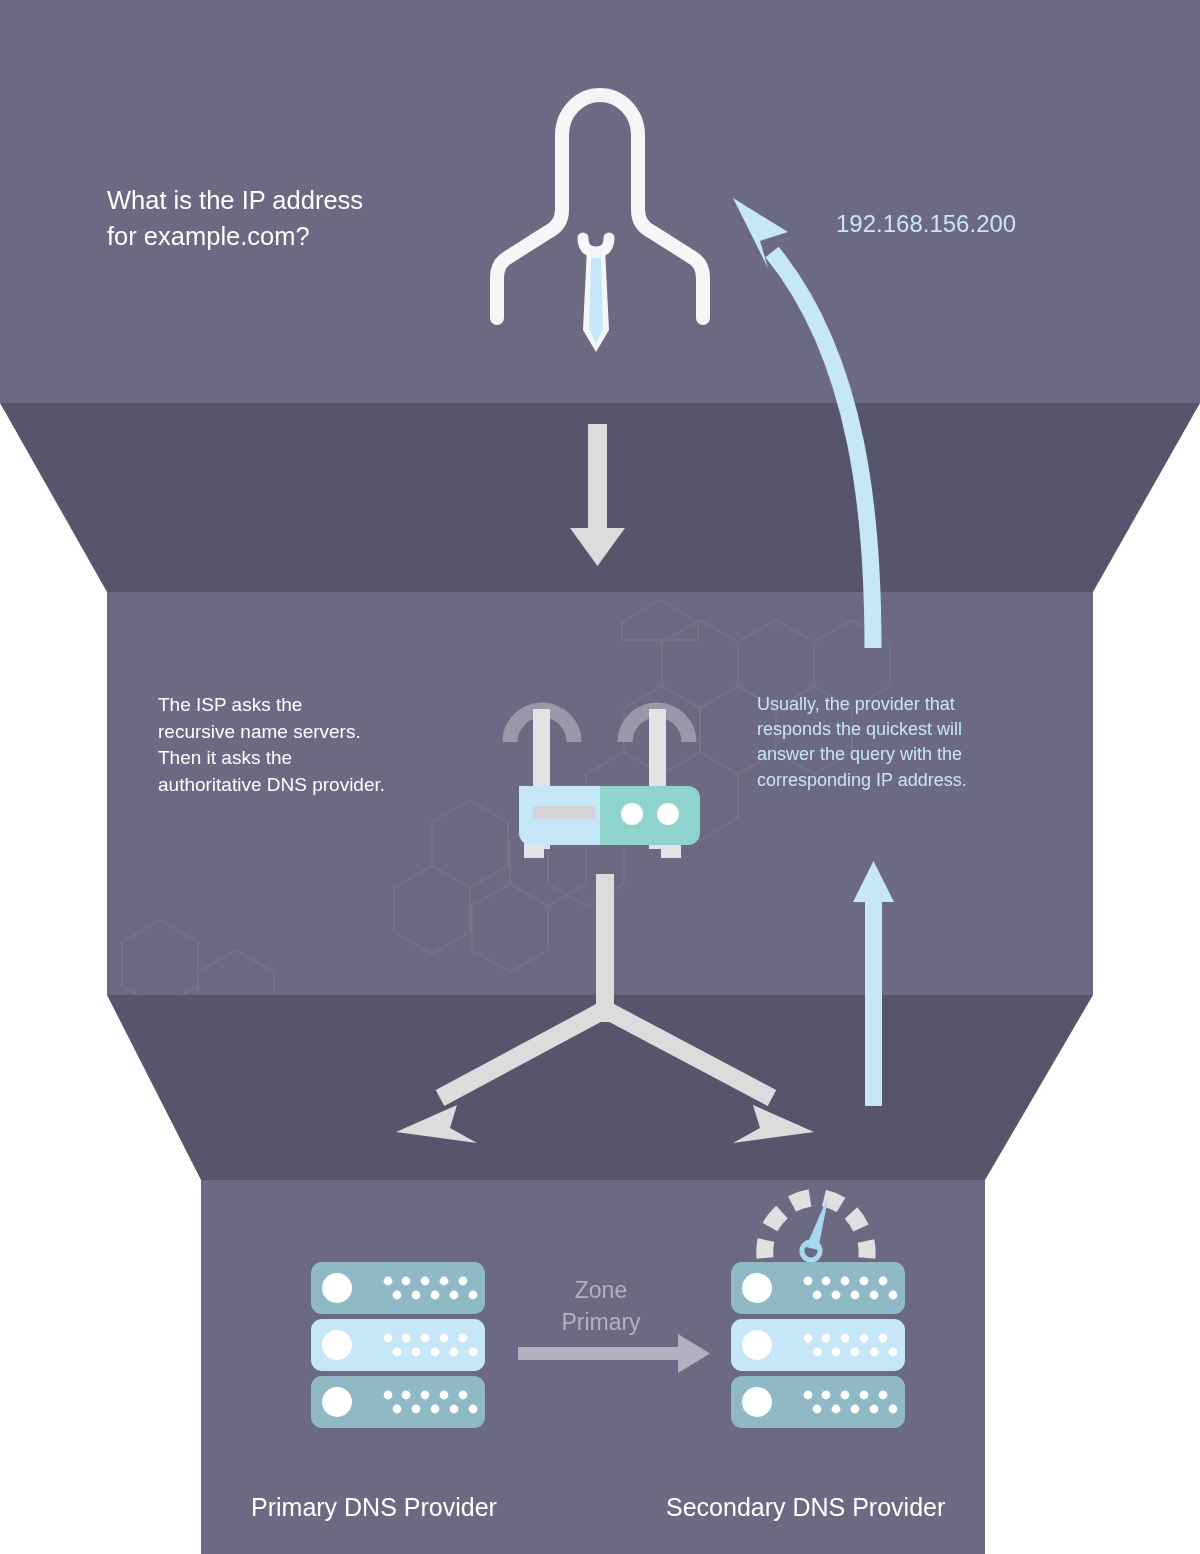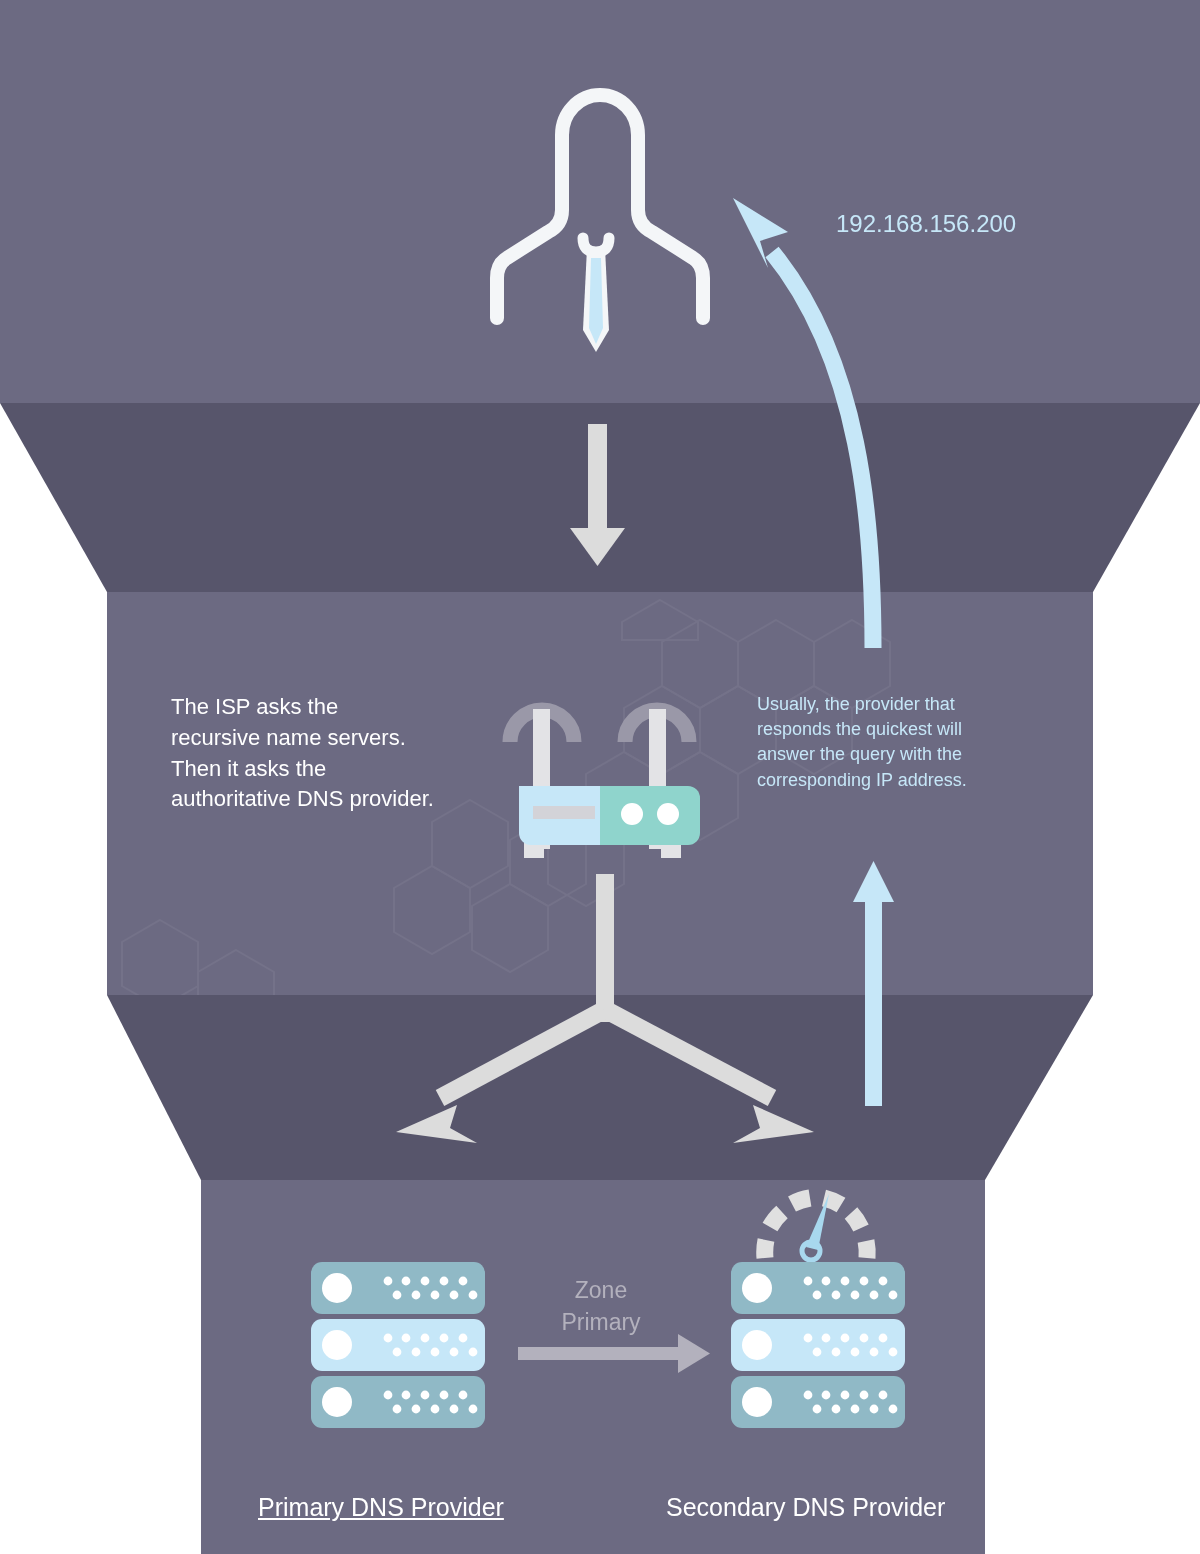--- a/index.html
+++ b/index.html
@@ -2,25 +2,25 @@
 <html><head>
 <meta charset="utf-8">
 <style>
   html,body{margin:0;padding:0;background:#ffffff;}
   body{font-family:"Liberation Sans", sans-serif;}
   #stage{position:relative;width:1200px;height:1554px;overflow:hidden;background:#ffffff;}
   .svgroot{position:absolute;left:0;top:0;width:1200px;height:1554px;}
   .txt{position:absolute;white-space:pre;line-height:1.40;}
   .q-text{left:107px;top:183px;width:330px;font-size:25.5px;color:#ffffff;}
   .ip-text{left:836px;top:207px;font-size:24px;color:#c6e7f8;}
-  .isp-text{left:158px;top:692px;width:340px;font-size:22px;color:#ffffff;margin-left:13px;}
+  .isp-text{left:158px;top:692px;width:340px;font-size:19px;color:#ffffff;}
   .resp-text{left:757px;top:692px;width:320px;font-size:18px;color:#c6e7f8;}
   .zone-text{left:505px;top:1274px;width:192px;text-align:center;font-size:23px;color:#b3b1bd;}
   .prov-label{position:absolute;font-size:25px;color:#ffffff;white-space:nowrap;}
-  .prov-primary{left:258px;top:1493px;text-decoration:underline;}
+  .prov-primary{left:251px;top:1493px;}
   .prov-secondary{left:666px;top:1493px;text-align:center;}
 </style>
 </head>
 <body>
 
 <div id="stage">
 
   <svg class="svgroot" viewBox="0 0 1200 1554">
     <defs>
       <clipPath id="clipBand3">
@@ -228,20 +228,22 @@
         <circle cx="817" cy="1409" r="4.4"></circle>
           <circle cx="836" cy="1409" r="4.4"></circle>
         <circle cx="855" cy="1409" r="4.4"></circle>
           <circle cx="874" cy="1409" r="4.4"></circle>
         <circle cx="808" cy="1395" r="4.4"></circle>
           <circle cx="893" cy="1409" r="4.4"></circle>
       </g>
     </g>
   </svg>
 
+  <div class="txt q-text">What is the IP address
+for example.com?</div>
 
   <div class="txt ip-text">192.168.156.200</div>
 
   <div class="txt isp-text">The ISP asks the
 recursive name servers.
 Then it asks the
 authoritative DNS provider.</div>
 
   <div class="txt resp-text">Usually, the provider that
 responds the quickest will

